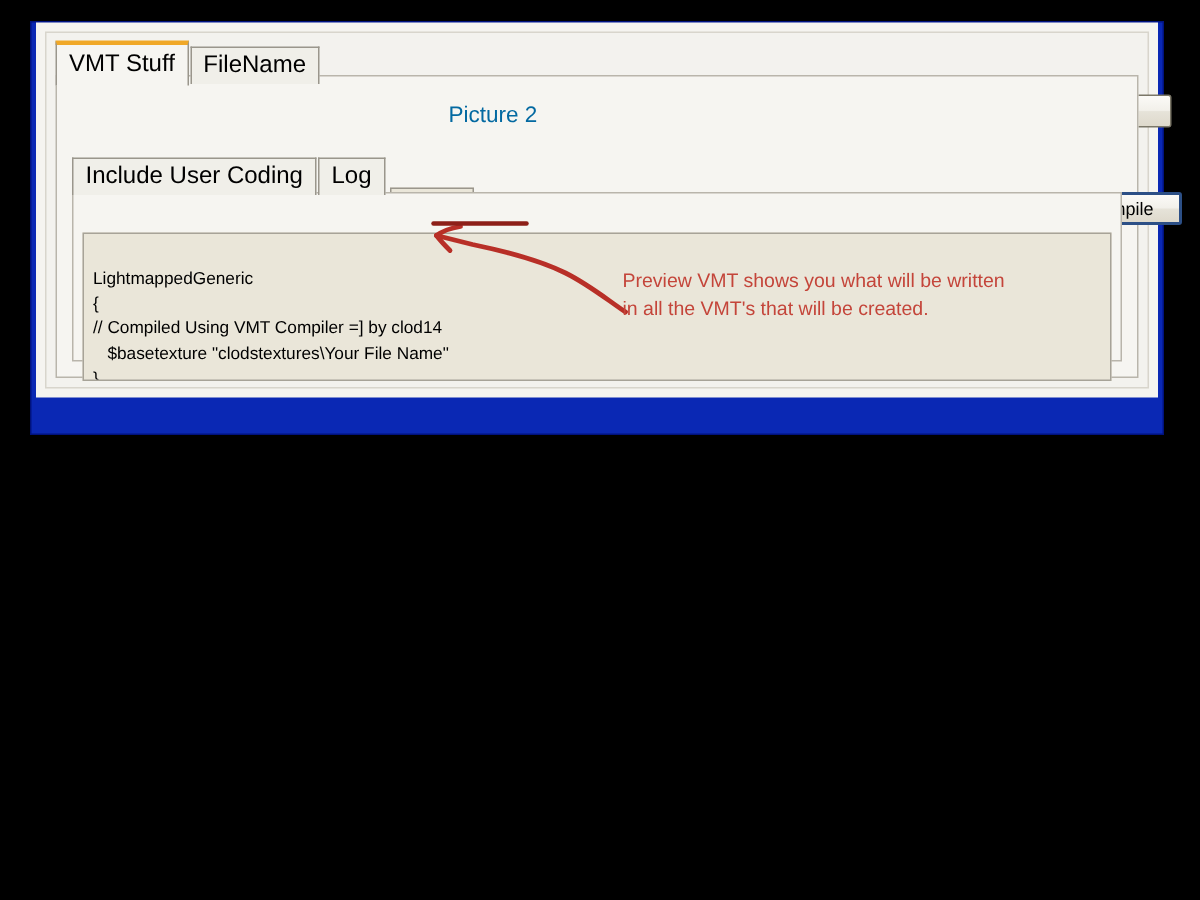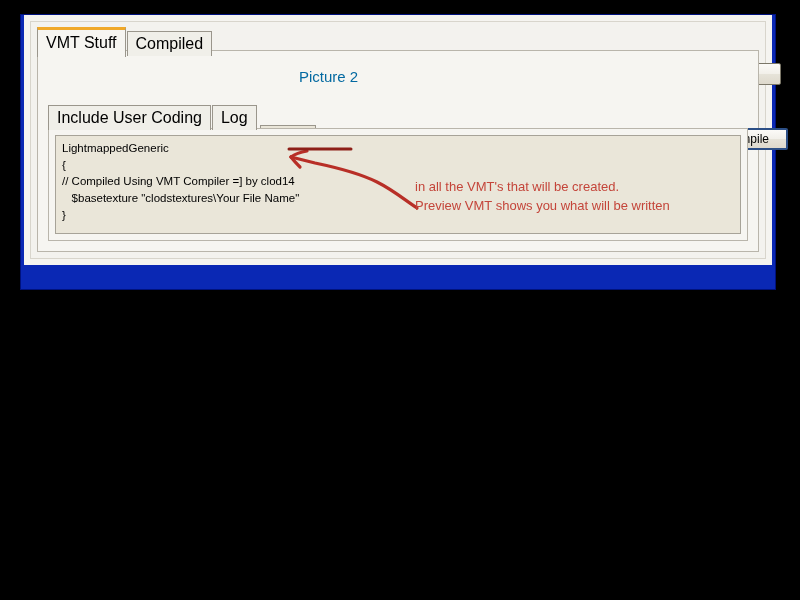--- a/index.html
+++ b/index.html
@@ -203,26 +203,27 @@
     background: #f6f5f1;
     border: 1px solid #b9b5ab;
     box-sizing: border-box;
     padding: 6px;
   }
   .preview-box {
     width: 100%; height: 100%;
     background: #eae6d9;
     border: 1px solid #a7a398;
     box-sizing: border-box;
-    padding: 4px 6px;
+    padding: 22px 6px;
     font-size: 11.5px;
     color: #000000;
     line-height: 1.45;
     white-space: pre;
     overflow: hidden;
+    margin-top: 20px;
   }
 
   
   .annot-text {
     position: absolute;
     left: 415px; top: 178px;
     width: 320px;
     font-size: 13px;
     color: #c4453a;
     line-height: 1.45;
@@ -242,21 +243,21 @@
 <div id="root">
 
   <div class="window">
 
 
     <div class="client">
       <div class="form-panel">
 
         <div class="tabstrip">
           <div class="tab sel">VMT Stuff</div>
-          <div class="tab">Compiled</div>
+          <div class="tab">FileName</div>
         </div>
 
         <div class="picture-label">Picture 2</div>
 
         <div class="btn" id="btn-bugfixes">
           <span><span id="bf-a">Bu</span><u class="acc" id="bf-b">g</u><span id="bf-c"> Fixes</span></span>
         </div>
         <div class="btn" id="btn-about">About</div>
 
         <div class="tabbody">
@@ -304,17 +305,17 @@
   </div>
 
   <svg id="annot-arrow" viewBox="0 0 170 76">
     <path d="M152,70 C140,62 128,52 112,44 C96,36 74,30 50,25 C42,23 34,21 26,19" stroke="#b82f27" stroke-width="3.2" fill="none" stroke-linecap="round"></path>
     <path d="M26,19 C30,16 36,14 42,13" stroke="#b82f27" stroke-width="3.2" fill="none" stroke-linecap="round"></path>
     <path d="M26,19 C29,23 32,26 35,29" stroke="#b82f27" stroke-width="3.2" fill="none" stroke-linecap="round"></path>
     <path d="M24,11 L86,11" stroke="#8d1f18" stroke-width="3" fill="none" stroke-linecap="round"></path>
   </svg>
 
   <div class="annot-text">
+    <div>Preview VMT shows you what will be written</div>
     <div>in all the VMT's that will be created.</div>
-    <div>Preview VMT shows you what will be written</div>
   </div>
 
 </div>
 
 </body></html>

